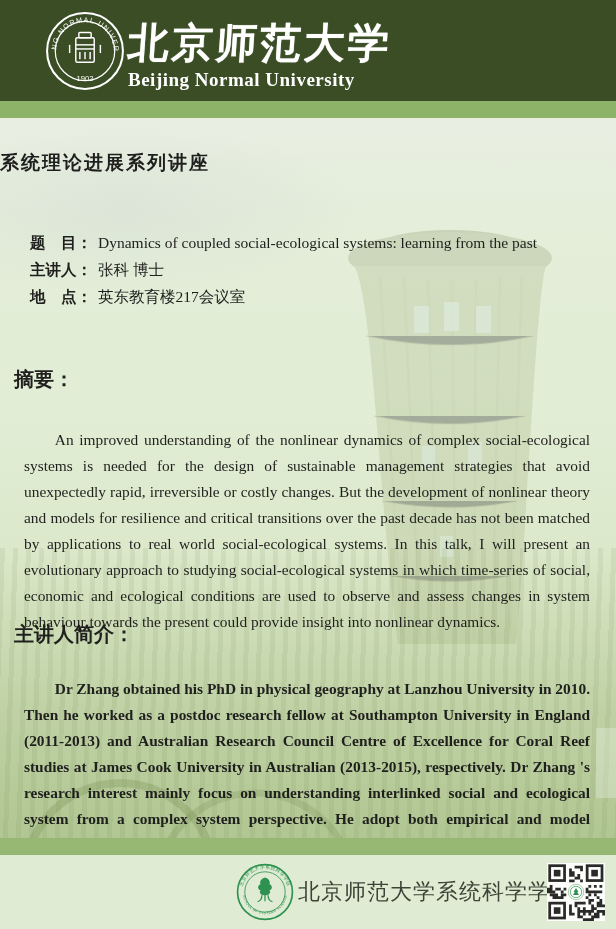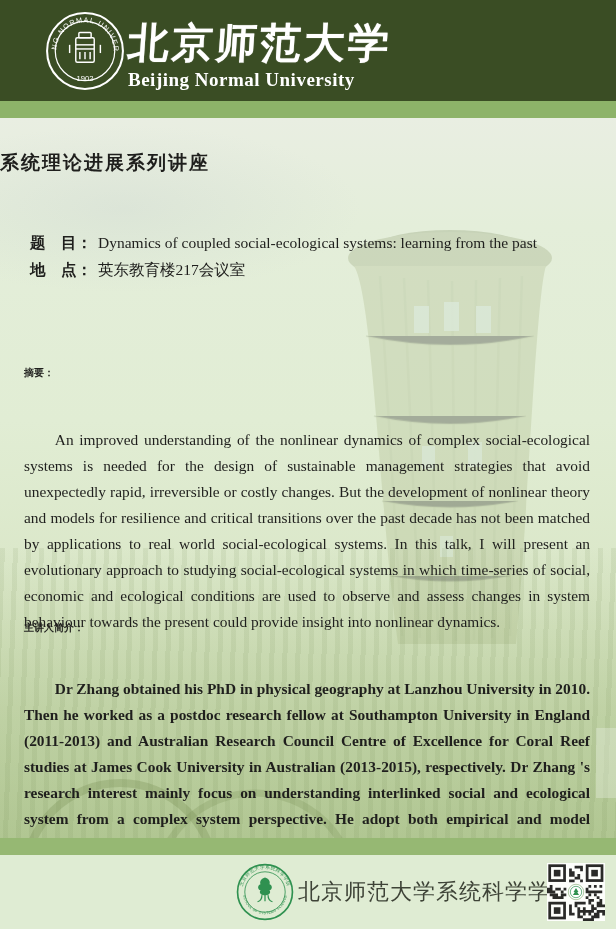--- a/index.html
+++ b/index.html
@@ -35,21 +35,21 @@
   }
   .arcs { position:absolute; left:0; top:600px; }
   .page-title {
     position:absolute; top:32px; left:0; width:616px; text-align:left;
     font-family:"Liberation Sans", sans-serif; font-weight:bold; font-size:19px; letter-spacing:2px;
   }
   .info-list { position:absolute; top:112px; left:30px; width:560px; }
   .info-row { line-height:26.8px; font-size:15.5px; white-space:nowrap; }
   .info-label { font-family:"Liberation Sans", sans-serif; font-weight:bold; }
   .info-value { font-family:"Liberation Serif", serif; margin-left:6px; }
-  .sec-label { position:absolute; left:24px; font-family:"Liberation Sans", sans-serif; font-weight:bold; font-size:10px; }
+  .sec-label { position:absolute; left:14px; font-family:"Liberation Sans", sans-serif; font-weight:bold; font-size:20px; }
   .abstract-label { top:248px; }
   .bio-label { top:503px; }
   .para {
     position:absolute; left:24px; width:566px; text-align:justify; text-indent:2em;
     font-size:15.4px; line-height:26px; font-family:"Liberation Serif", serif;
   }
   .abstract-text { top:274px;margin-top:35px; }
   .bio-text { top:558px;font-weight:bold; }
   
   .strip-bottom { position:absolute; top:838px; left:0; width:616px; height:17px; background:#96b873; }
@@ -137,20 +137,23 @@
       <rect x="596" y="10" width="20" height="70" fill="rgba(235,240,228,.35)"></rect>
     </svg>
 
     <h1 class="page-title">系统理论进展系列讲座</h1>
 
     <div class="info-list">
       <div class="info-row">
         <span class="info-label">题　目：</span><span class="info-value">Dynamics of coupled social-ecological systems: learning from the past</span>
       </div>
       <div class="info-row">
+        <span class="info-label">主讲人：</span><span class="info-value">张科 博士</span>
+      </div>
+      <div class="info-row">
         <span class="info-label">地　点：</span><span class="info-value">英东教育楼217会议室</span>
       </div>
     </div>
 
     <div class="sec-label abstract-label">摘要：</div>
     <p class="para abstract-text">An improved understanding of the nonlinear dynamics of complex social-ecological systems is needed for the design of sustainable management strategies that avoid unexpectedly rapid, irreversible or costly changes. But the development of nonlinear theory and models for resilience and critical transitions over the past decade has not been matched by applications to real world social-ecological systems.  In this talk, I will present an evolutionary approach to studying social-ecological systems in which time-series of social, economic and ecological conditions are used to observe and assess changes in system behaviour towards the present could provide insight into nonlinear dynamics.</p>
 
     <div class="sec-label bio-label">主讲人简介：</div>
     <p class="para bio-text">Dr Zhang obtained his PhD in physical geography at Lanzhou University in 2010. Then he worked as a postdoc research fellow at Southampton University in England (2011-2013) and Australian Research Council Centre of Excellence for Coral Reef studies at James Cook University in Australian (2013-2015), respectively. Dr Zhang 's research interest mainly focus on understanding interlinked social and ecological system from a complex system perspective. He adopt both empirical and model approaches to understand how social-ecological system evolved from past to present.</p>
   </div>

